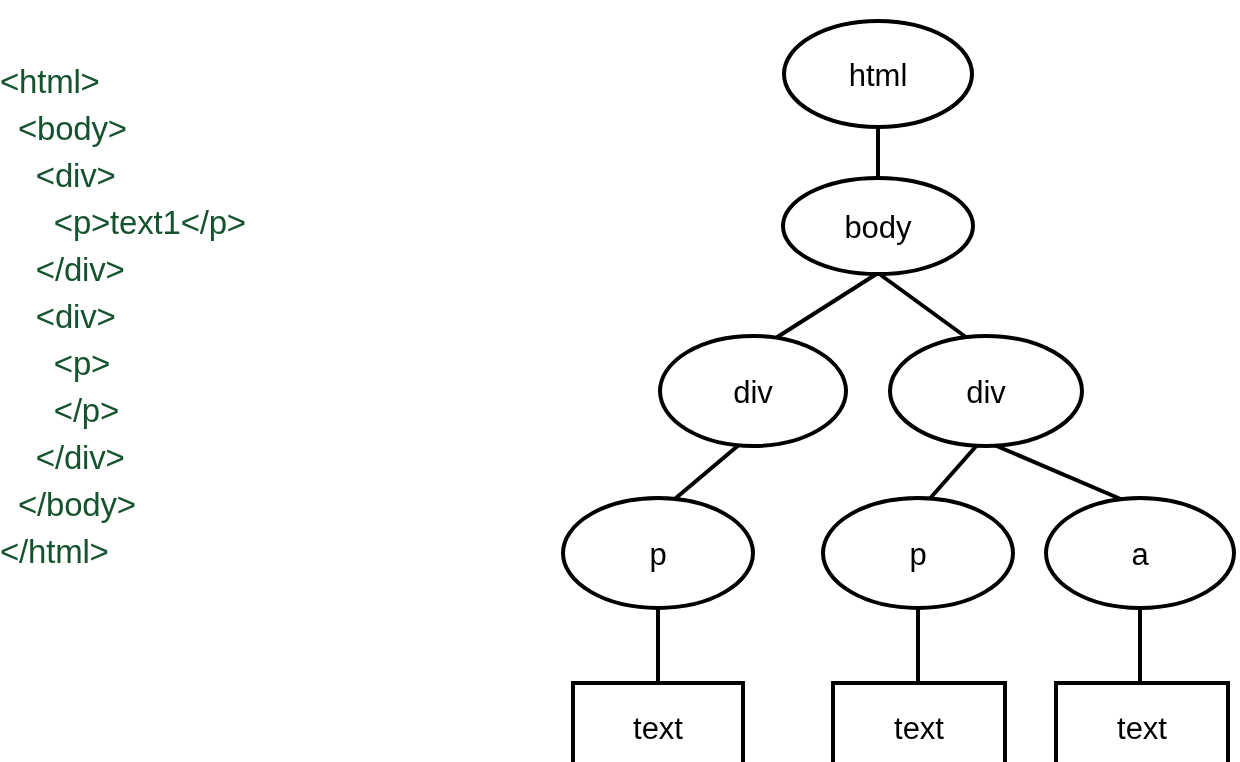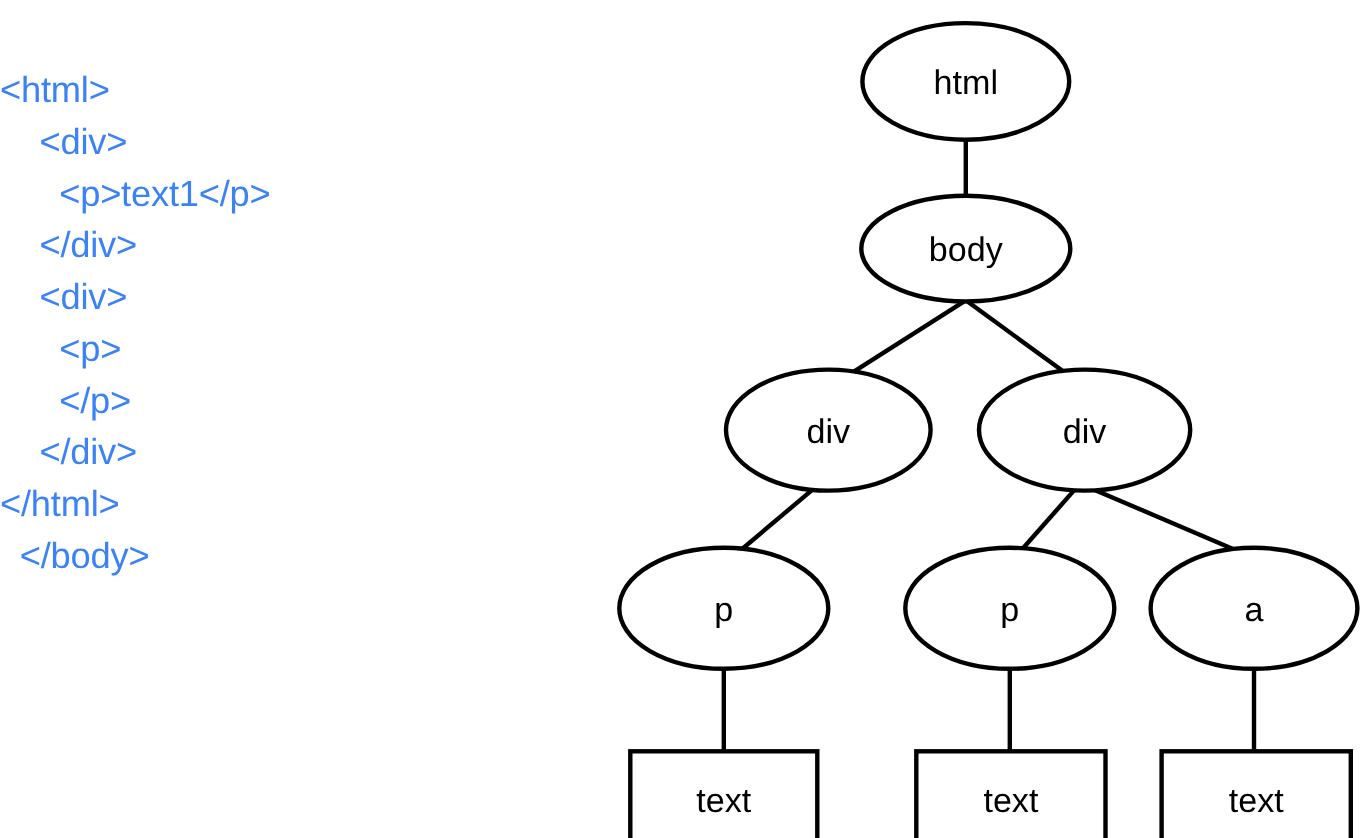--- a/index.html
+++ b/index.html
@@ -21,21 +21,21 @@
     position: absolute;
     left: 0;
     top: 58px;
     width: 540px;
   }
   #code-listing .code-line {
     font-family: "Liberation Sans", sans-serif;
     font-size: 33px;
     line-height: 47px;
     white-space: pre;
-    color: #3b82f6;
+    color: #14532d;
     letter-spacing: -0.2px;
   }
 
   
   #dom-tree {
     position: absolute;
     left: 540px;
     top: 16px;
     width: 700px;
     height: 762px;
@@ -61,29 +61,30 @@
     stroke: #000000;
     stroke-width: 4;
     fill: none;
   }
 </style>
 </head>
 <body>
 
 <div id="code-listing">
   <div class="code-line">&lt;html&gt;</div>
+  <div class="code-line">  &lt;body&gt;</div>
   <div class="code-line">    &lt;div&gt;</div>
   <div class="code-line">      &lt;p&gt;text1&lt;/p&gt;</div>
   <div class="code-line">    &lt;/div&gt;</div>
   <div class="code-line">    &lt;div&gt;</div>
   <div class="code-line">      &lt;p&gt;</div>
   <div class="code-line">      &lt;/p&gt;</div>
   <div class="code-line">    &lt;/div&gt;</div>
+  <div class="code-line">  &lt;/body&gt;</div>
   <div class="code-line">&lt;/html&gt;</div>
-  <div class="code-line">  &lt;/body&gt;</div>
 </div>
 
 <div id="dom-tree">
   <svg id="tree-svg" width="700" height="762" viewBox="0 0 700 762">
     <g id="edge-layer">
         <line x1="338" y1="111" x2="338" y2="162" class="tree-edge"></line>
         <line x1="338" y1="257" x2="228" y2="327" class="tree-edge"></line>
         <line x1="338" y1="257" x2="434" y2="327" class="tree-edge"></line>
         <line x1="200" y1="428" x2="130" y2="487" class="tree-edge"></line>
         <line x1="438" y1="428" x2="386" y2="487" class="tree-edge"></line>

